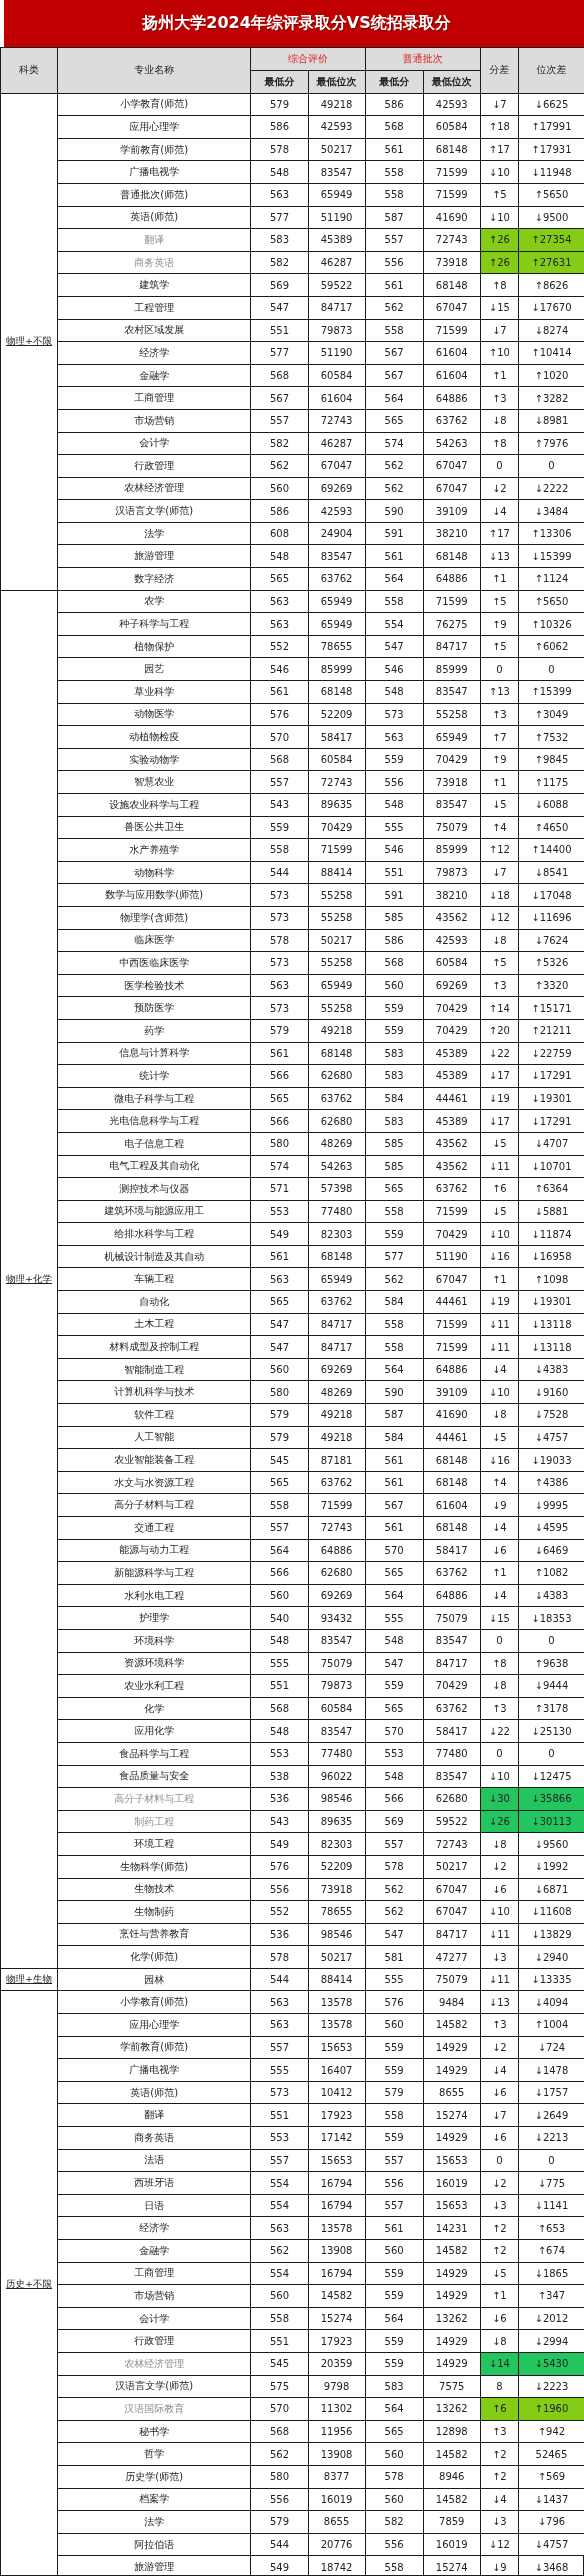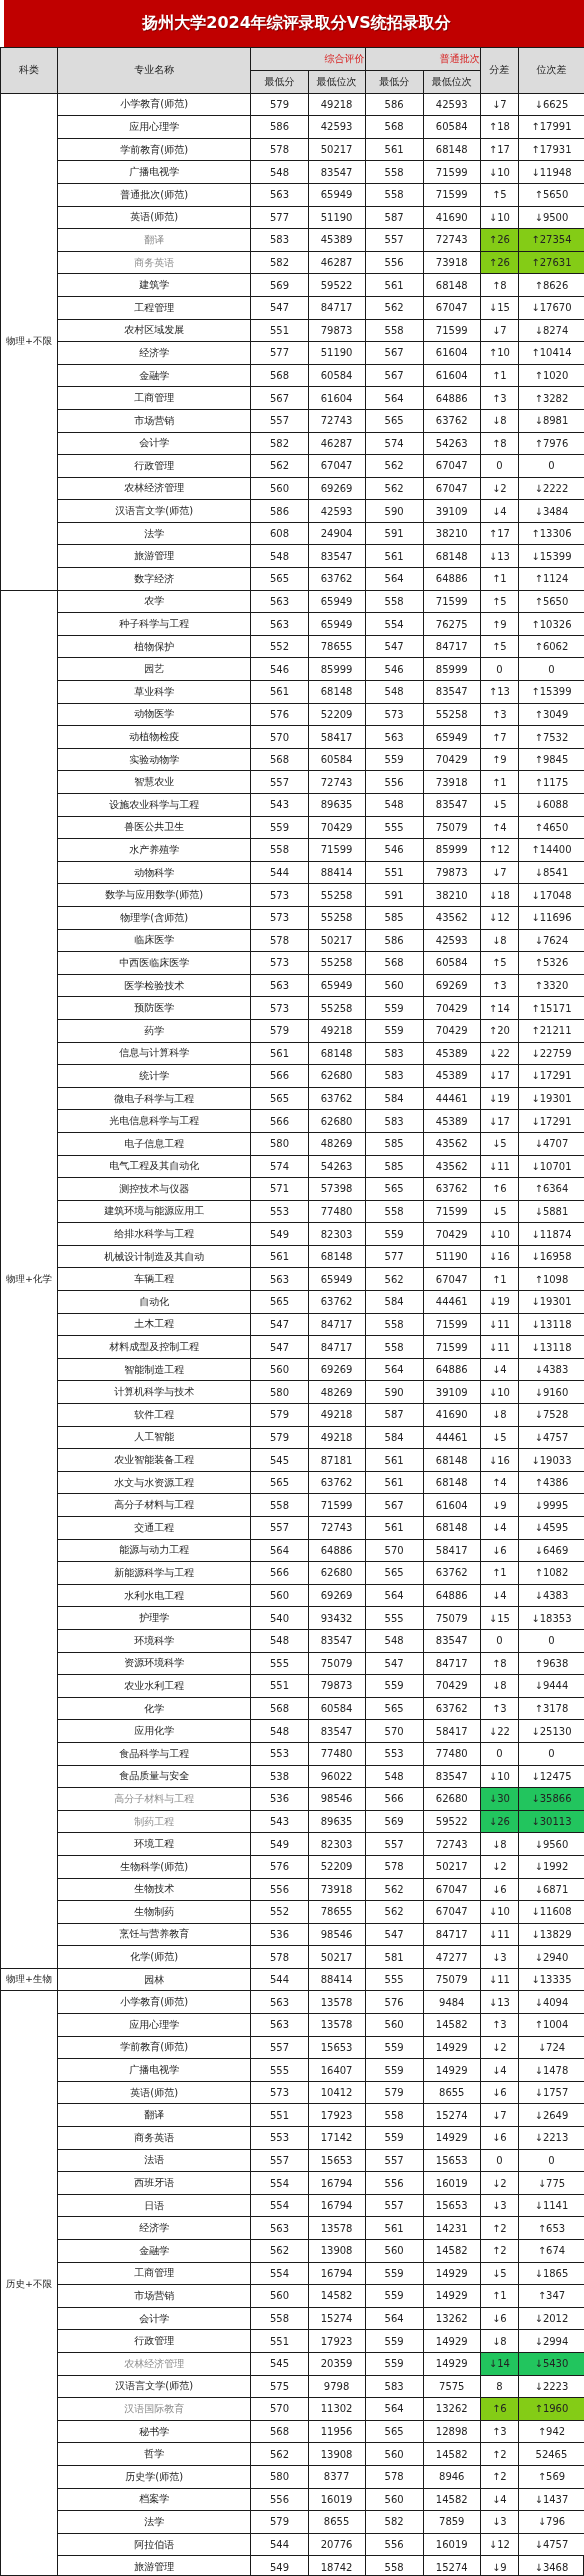--- a/index.html
+++ b/index.html
@@ -3,24 +3,24 @@
 <meta charset="utf-8">
 <style>
   html, body { margin: 0; padding: 0; background: #ffffff; }
   body { width: 585px; height: 2576px; overflow: hidden; font-family: "DejaVu Sans", "Liberation Sans", sans-serif; }
   .title-bar { position: absolute; left: 4px; top: 0; width: 585px; height: 47px; background: #c00000; display: flex; align-items: center; justify-content: center; }
   .title-bar h1 { margin: 0; color: #ffffff; font-size: 16px; font-weight: bold; letter-spacing: 0px; text-shadow: 0.7px 0.7px 0.7px #7a0000; }
   table.grid { position: absolute; left: 0; top: 47px; width: 585px; border-collapse: collapse; table-layout: fixed; }
   table.grid td, table.grid th { border: 0.7px solid #1a1a1a; text-align: center; vertical-align: middle; padding: 0; font-weight: normal; color: #222; }
   thead th { background: #dcdcdc; font-size: 10px; }
   thead tr.h1 th { height: 22px; }
-  thead tr.h2 th { height: 21.6px; }
-  thead th.group { color: #d81e1e; text-align: right; }
+  thead tr.h2 th { height: 21.6px; font-weight: bold; }
+  thead th.group { color: #d81e1e; }
   tbody td { height: 21.6px; font-size: 10px; }
-  td.cat { font-size: 9.5px; color: #222; }
+  td.cat { font-size: 9.5px; color: #222; text-decoration: underline; }
   td.name { font-size: 10px; }
   td.num { font-size: 10px; color: #222; }
   td.diff { color: #8a8a8a; font-size: 10px; }
   tr.muted td.name { color: #8c8c8c; }
   td.hl-light { background: #84cc16; }
   td.hl-dark { background: #22c55e; color: #5a5a5a; }
   .footer-strip { position: absolute; left: 0; right: 0; top: 2556px; height: 19.6px; border: 0.7px solid #1a1a1a; border-top: none; box-sizing: border-box; }
 </style>
 </head>
 <body>

